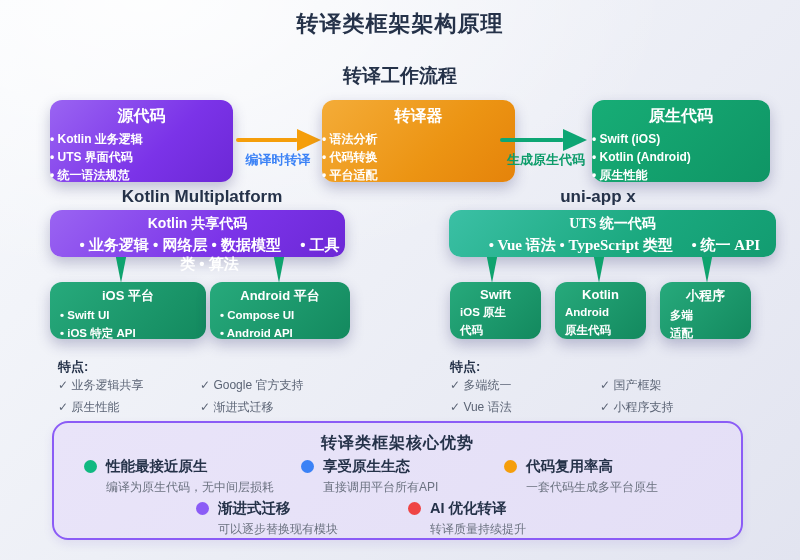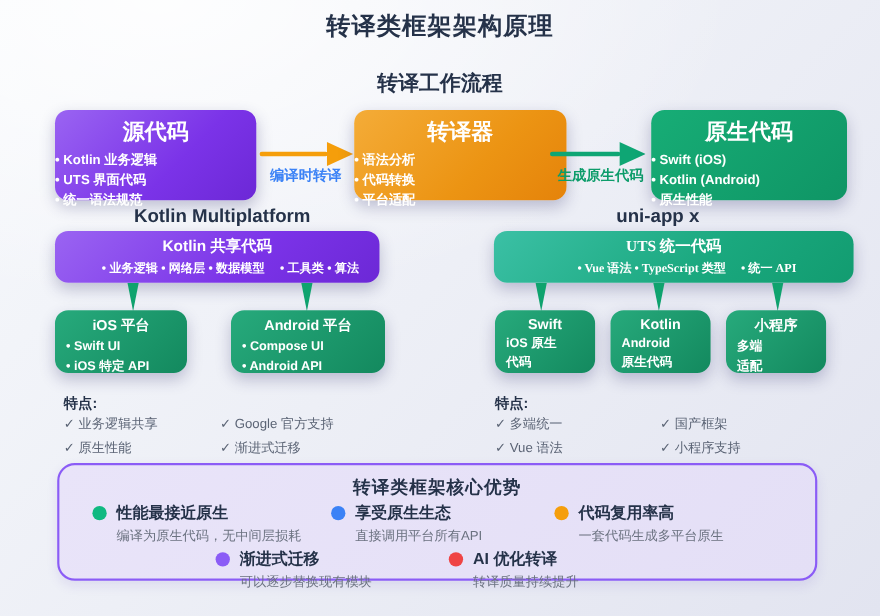--- a/index.html
+++ b/index.html
@@ -13,54 +13,54 @@
     color:#253249;
   }
   .abs{ position:absolute; }
   .center{ text-align:center; }
 
   .page-title{ left:0; top:9px; width:800px; font-size:22px; font-weight:bold; letter-spacing:1px; }
   .flow-title{ left:0; top:63px; width:800px; font-size:19px; font-weight:bold; }
 
   .gbox{ border-radius:12px; color:#fff; box-shadow:0 6px 14px rgba(50,50,110,.28); }
   .flow-box{ top:100px; height:82px; padding-top:6px; }
-  .flow-box .bt{ font-size:20px; font-weight:bold; text-align:center; }
+  .flow-box .bt{ font-size:16px; font-weight:bold; text-align:center; }
   .flow-box ul{ list-style:none; margin-top:3px; font-size:12px; font-weight:bold; line-height:1.5; }
   .box-purple{ background:linear-gradient(135deg,#9a64f2 0%,#7b33e8 60%,#6c28d6 100%); }
   .box-orange{ background:linear-gradient(135deg,#f4ac38 0%,#ec9413 60%,#e5830a 100%); }
   .box-green{ background:linear-gradient(135deg,#17ad76 0%,#0f9565 100%); }
   .box-teal{ background:linear-gradient(135deg,#3bc0a5 0%,#1aa87e 60%,#129c70 100%); }
   .box-child{ background:linear-gradient(135deg,#27aa7c 0%,#13895e 100%); }
 
   .arrow-line{ height:4px; background:#f59e0b; border-radius:2px; }
   .arrow-head{ width:24px; height:22px; background:#f59e0b;
                clip-path:polygon(0 0,0 100%,100% 50%); }
   .arrow-line.green,.arrow-head.green{ background:#0ea674; }
   .arrow-label{ font-size:13px; font-weight:bold; }
   .lbl-orange{ color:#3b82f6; } .lbl-green{ color:#0c9c6a; }
 
   .sec-header{ top:187px; width:280px; font-size:17px; font-weight:bold; }
 
   .parent-box{ top:210px; height:47px; padding-top:5px; }
   .parent-box .bt{ font-size:14px; font-weight:bold; text-align:center; }
-  .parent-box .bs{ font-size:11px; font-weight:bold; text-align:center; margin-top:3px;padding-left:24px; }
+  .parent-box .bs{ font-size:15px; font-weight:bold; text-align:center; margin-top:3px;padding-left:24px; }
 
   .tri{ top:257px; width:16px; height:26px; background:#0fa36e;
         clip-path:polygon(18% 0,82% 0,50% 100%); }
 
   .child-box{ top:282px; height:57px; padding-top:5px; }
   .child-box .bt{ font-size:13px; font-weight:bold; text-align:center; }
   .child-box ul{ list-style:none; margin-top:2px; padding-left:10px; font-size:11.5px; font-weight:600; line-height:1.55; }
 
   .feat-label{ top:358px; font-size:13px; font-weight:bold; }
   .feat-grid{ top:377px; display:grid; grid-template-columns:142px auto; row-gap:5px;
               font-size:12px; color:#5b6475; }
   .feat-grid.right{ grid-template-columns:150px auto; }
 
-  .panel{ left:52px; top:421px; width:691px; height:107px; border:2px solid #8b5cf6;
+  .panel{ left:52px; top:421px; width:691px; height:119px; border:2px solid #8b5cf6;
           border-radius:16px; background:linear-gradient(135deg,#e9e4f9 0%,#e4dff6 100%);
           box-shadow:0 4px 10px rgba(110,80,200,.12); }
   .panel-title{ left:0; top:10px; width:100%; font-size:16px; font-weight:bold; letter-spacing:1px; }
   .adv{ position:absolute; }
   .adv .row{ display:flex; align-items:center; gap:9px; }
   .adv .dot{ width:13px; height:13px; border-radius:50%; flex:0 0 13px; }
   .adv .t{ font-size:14.5px; font-weight:bold; color:#253249; }
   .adv .d{ margin-left:22px; margin-top:3px; font-size:12px; color:#6b7280; }
 </style>
 </head>
@@ -115,21 +115,21 @@
   <div class="bt">UTS 统一代码</div>
   <div class="bs">• Vue 语法 • TypeScript 类型　 • 统一 API</div>
 </div>
 
 <div class="abs tri" style="left:113px;"></div>
 <div class="abs tri" style="left:271px;"></div>
 <div class="abs tri" style="left:484px;"></div>
 <div class="abs tri" style="left:591px;"></div>
 <div class="abs tri" style="left:699px;"></div>
 
-<div class="abs gbox box-child child-box" style="left:50px;width:120px;">
+<div class="abs gbox box-child child-box" style="left:50px;width:156px;">
   <div class="bt">iOS 平台</div>
   <ul>
     <li>• Swift UI</li>
     <li>• iOS 特定 API</li>
   </ul>
 </div>
 <div class="abs gbox box-child child-box" style="left:210px;width:140px;">
   <div class="bt">Android 平台</div>
   <ul>
     <li>• Compose UI</li>

